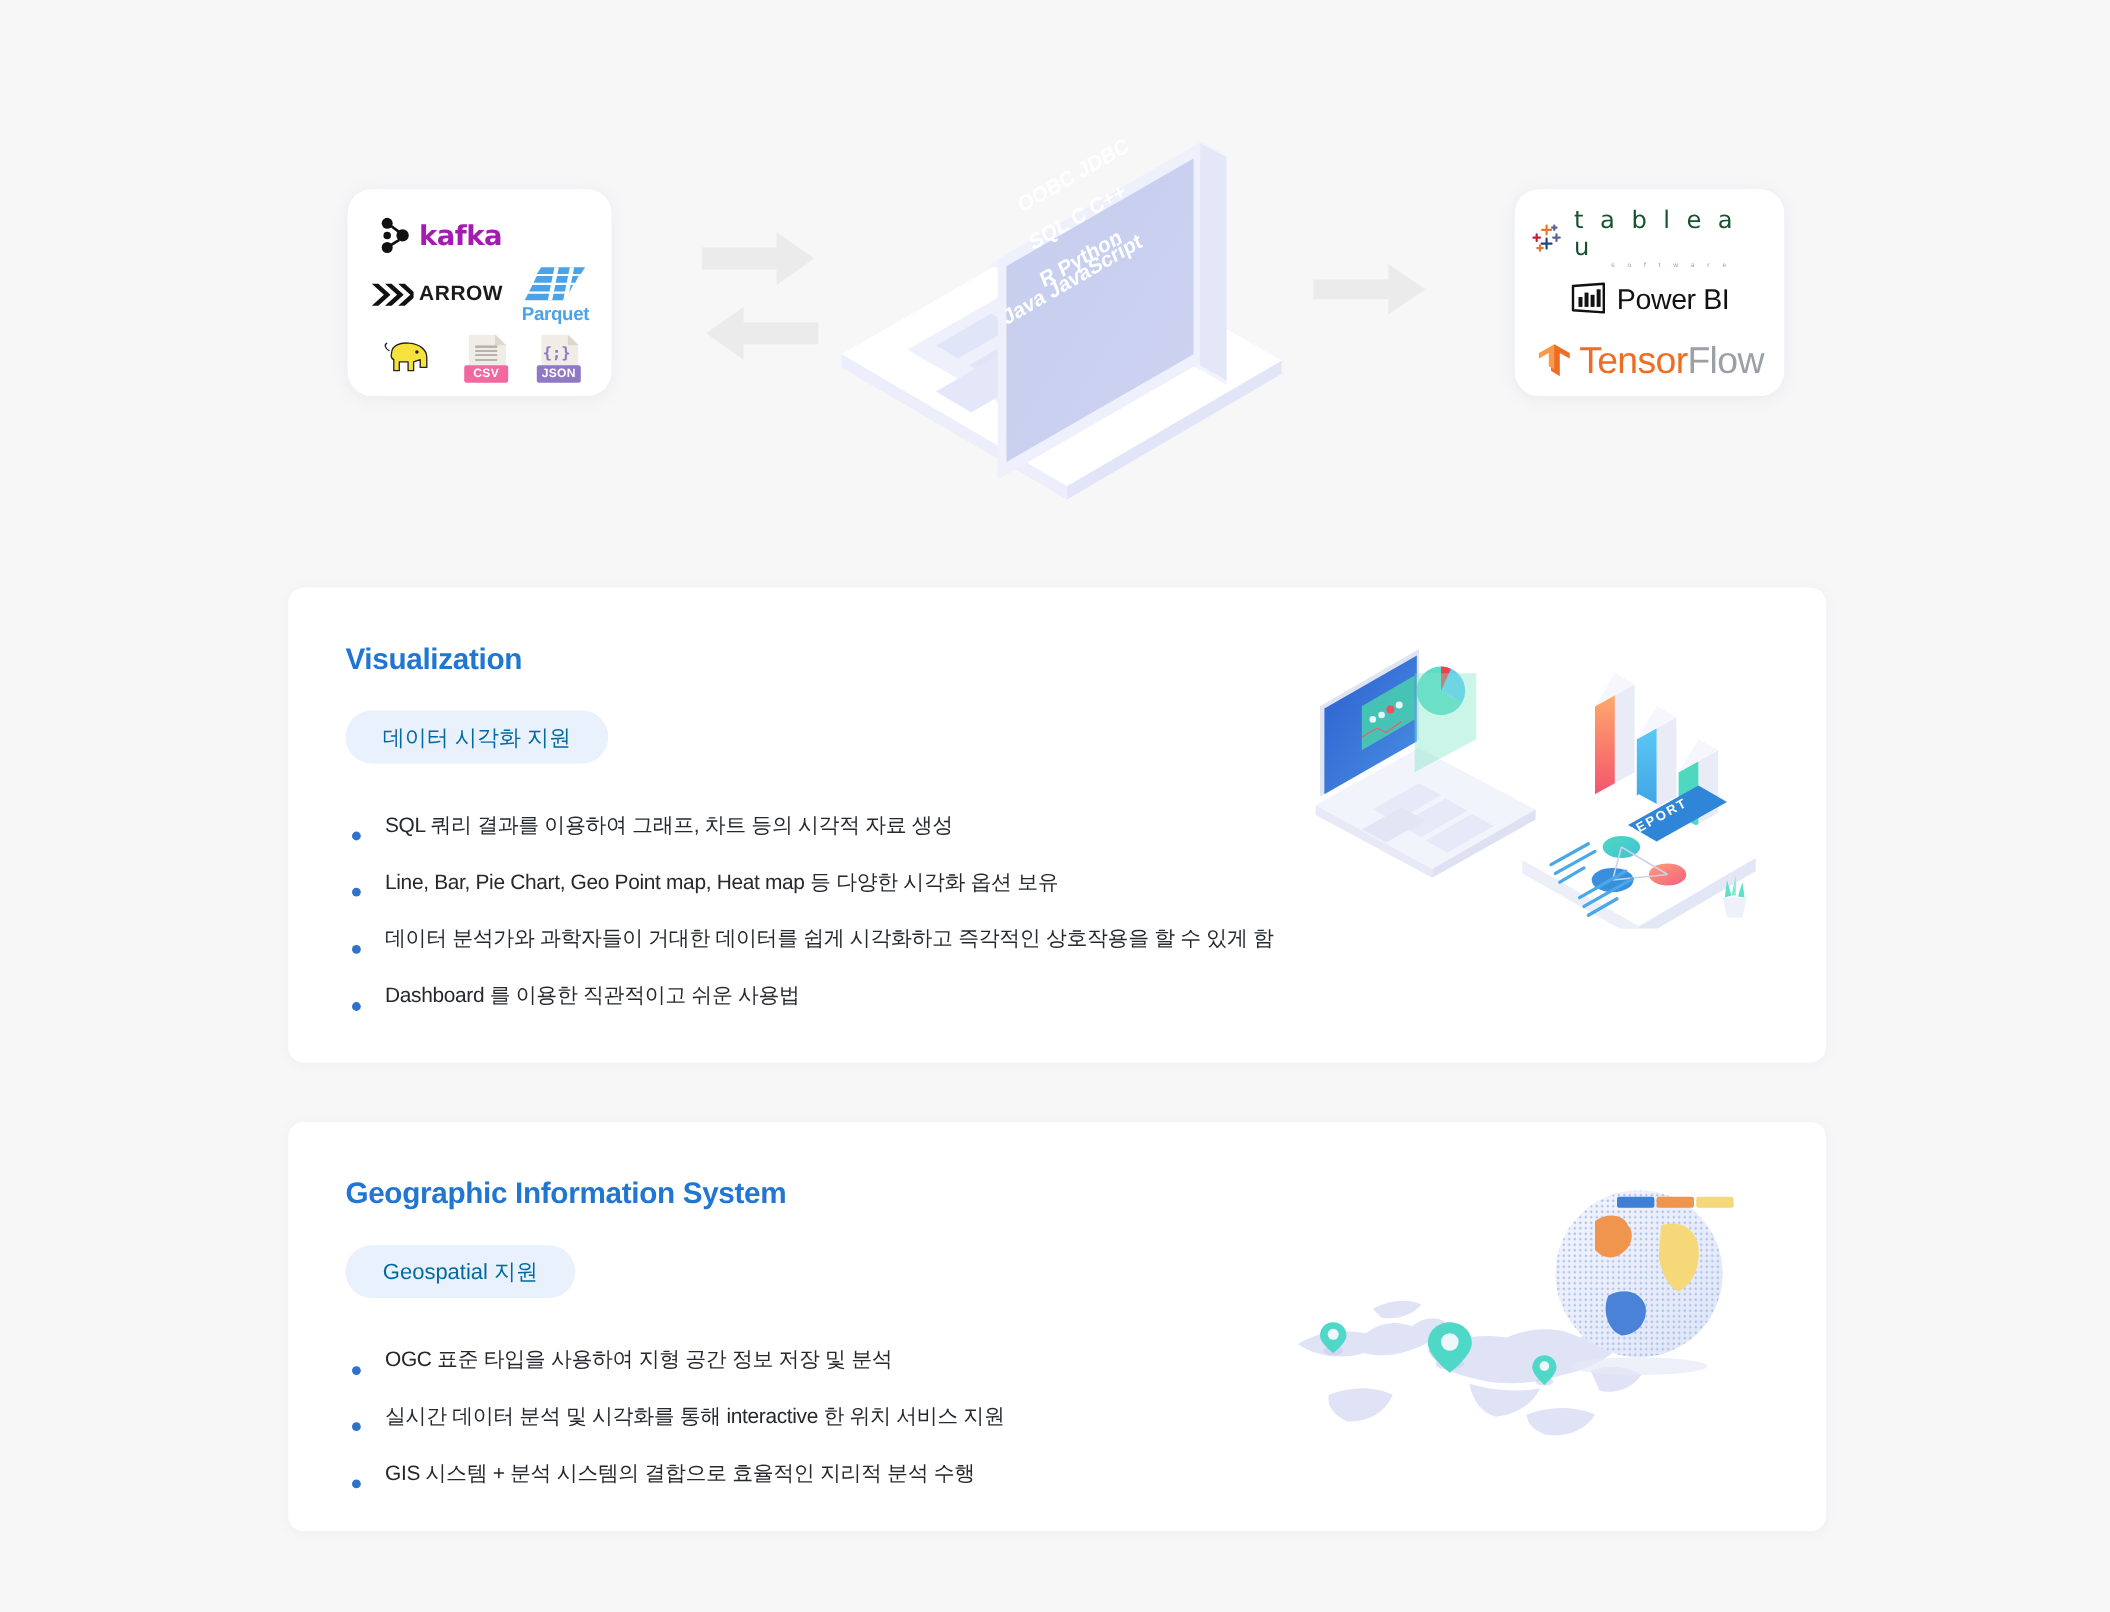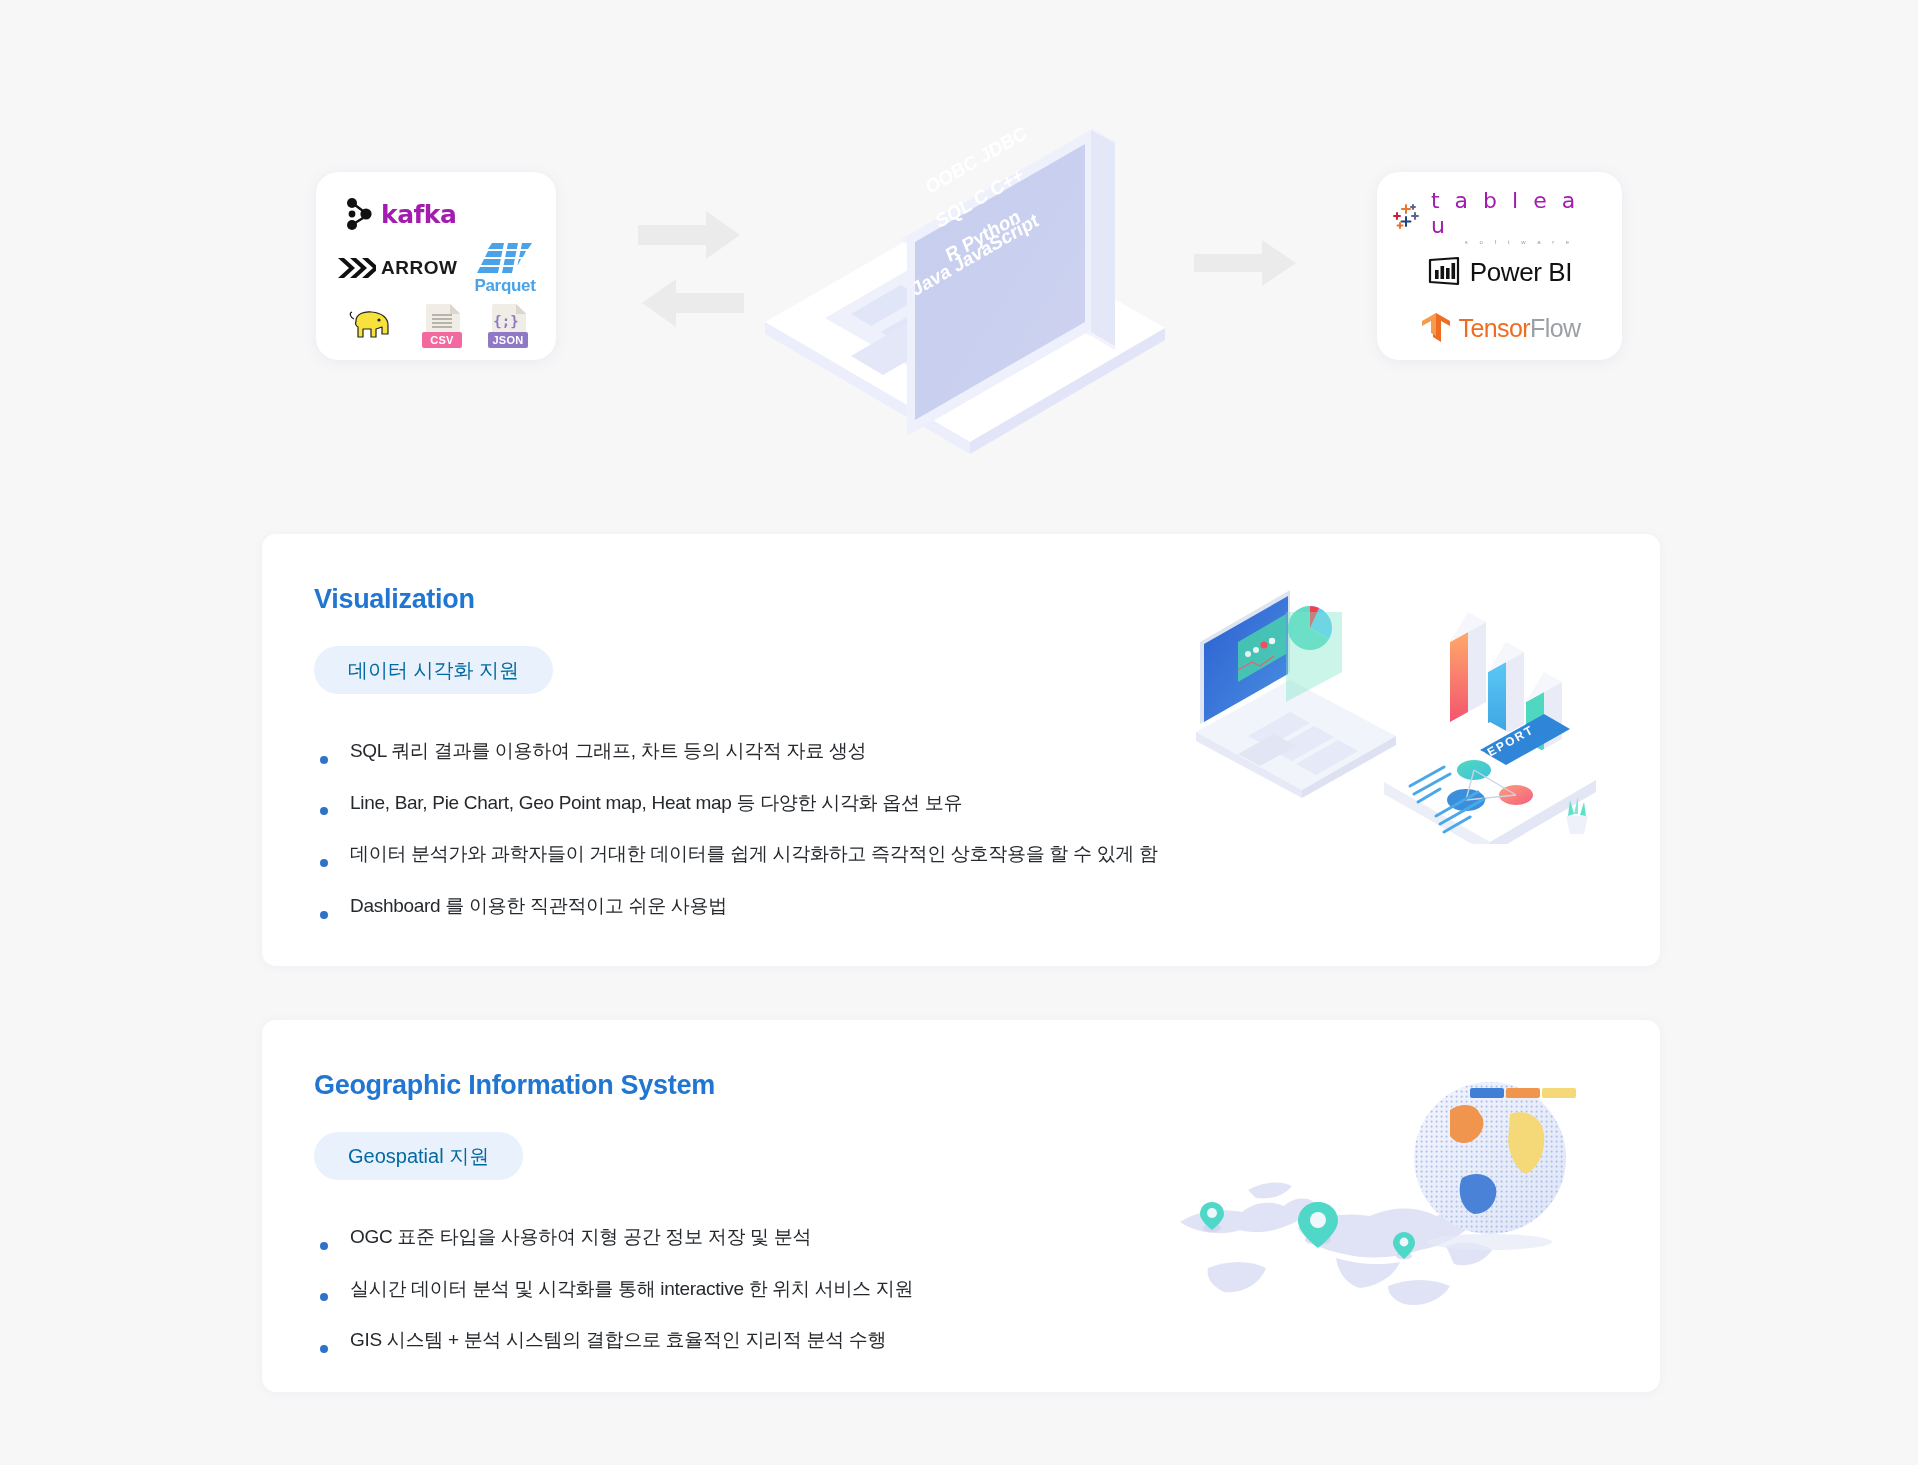--- a/index.html
+++ b/index.html
@@ -55,29 +55,29 @@
   }
   .tag.csv { background: #f2699f; }
   .tag.json { background: #8f78c4; }
   .brace { position: absolute; left: 0; right: 6px; top: 9px; text-align: center;
            font-size: 14px; font-weight: 700; color: #8f78c4; font-family: "DejaVu Sans Mono", monospace; }
   .rows { position: absolute; left: 6px; top: 10px; width: 20px; height: 16px;
           background: repeating-linear-gradient(#b9b4ab 0 2px, transparent 2px 4px); }
 
   
   .tableau-wrap { display: flex; align-items: center; gap: 8px; }
-  .tableau-word { font-size: 22px; color: #a21caf; letter-spacing: 4px; font-weight: 400;
+  .tableau-word { font-size: 22px; color: #14532d; letter-spacing: 4px; font-weight: 400;
                   font-family: "DejaVu Sans", sans-serif; }
   .tableau-sub { font-size: 6px; color: #8d9bb5; letter-spacing: 5px; text-align: center; margin-top: 1px; }
   
   .pbi-wrap { display:flex; align-items: center; gap: 9px; }
   .pbi-word { font-size: 26px; color: #111; font-weight: 400; letter-spacing: -0.4px; }
   
   .tf-wrap { display:flex; align-items: center; gap: 6px; }
-  .tf-word { font-size: 25px; font-weight: 400; letter-spacing: -0.6px; }
+  .tf-word { font-size: 34px; font-weight: 400; letter-spacing: -0.6px; }
   .tf-word .a { color: #ef6c23; }
   .tf-word .b { color: #9aa0a6; }
 
   .arrow-pair { position: absolute; }
   .mono-arrow { position: absolute; }
 
   
   .laptop { position: absolute; left: 755px; top: 50px; width: 420px; height: 420px; }
   .screen-text {
     position: absolute; left: 0; top: 0; width: 100%; height: 100%;

